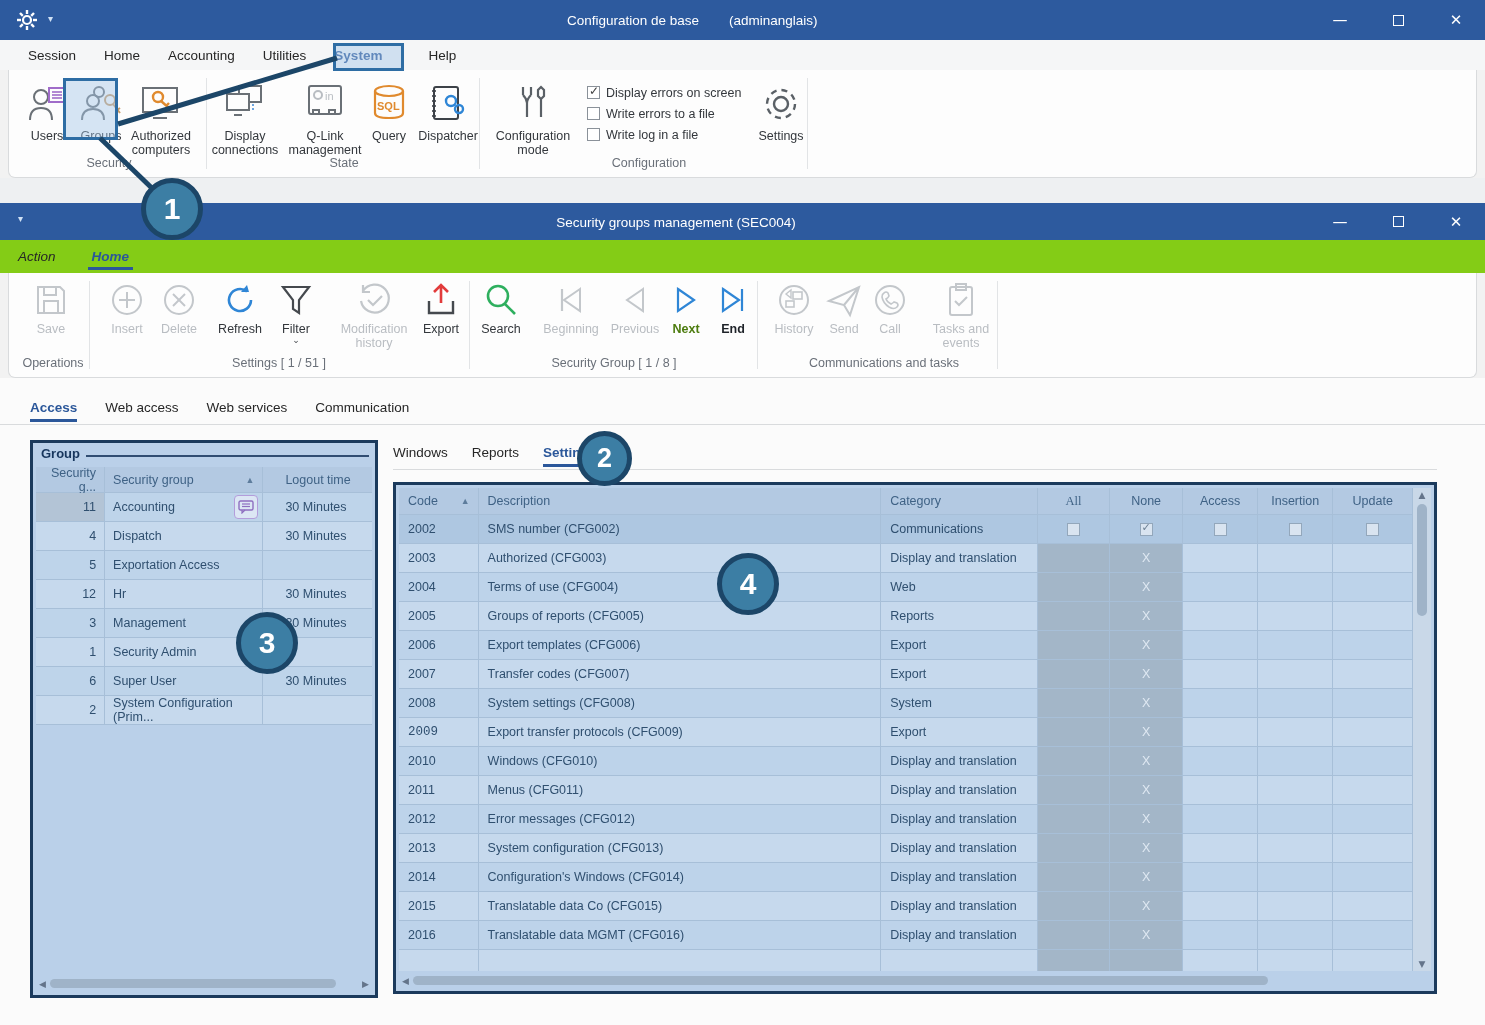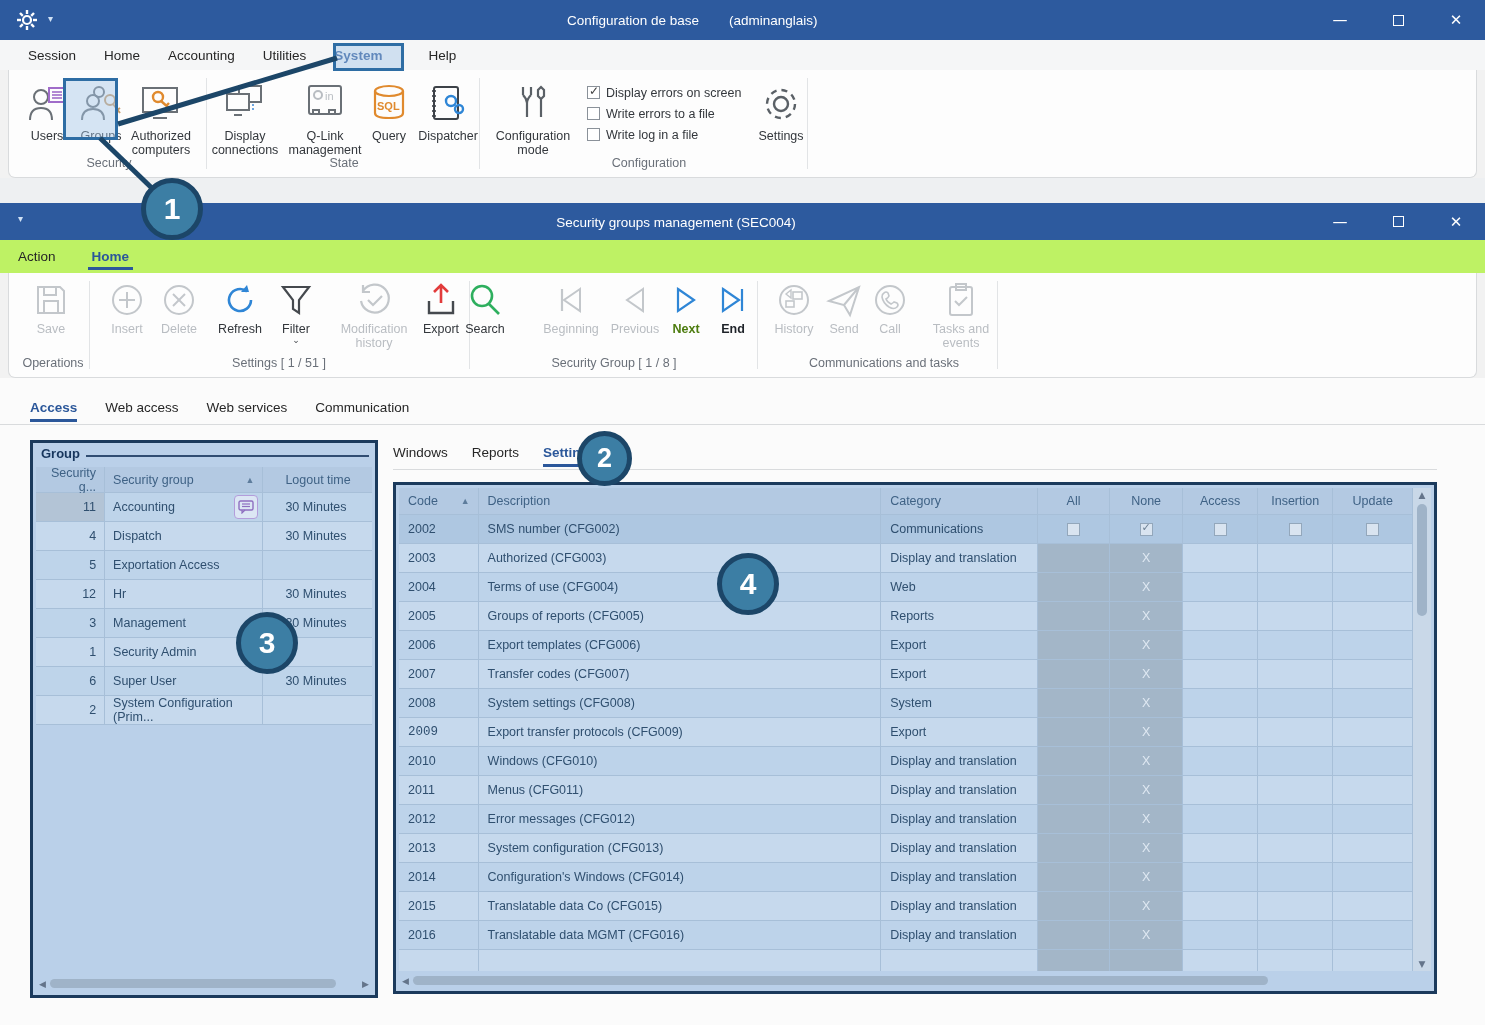--- a/index.html
+++ b/index.html
@@ -257,21 +257,21 @@
   <span class="tb-title" style="left:676px;">Security groups management (SEC004)</span>
   <div class="winbtns">
     <span class="winbtn">—</span>
     <span class="winbtn">
         <span class="maxglyph"></span>
       </span>
     <span class="winbtn">✕</span>
   </div>
 </div>
 
-<div class="menubar" style="top:240px; height:33px; background:#bef264;">
+<div class="menubar" style="top:240px; height:33px; background:#84cc16;font-style:italic;">
   <span class="ribtab">Action</span>
   <span class="ribtab active">Home</span>
   <span class="abs helpq" style="left:1452px; top:246px;">?</span>
   <span class="abs" style="left:1472px; top:248px; color:#5a6570; font-size:10px;">∨</span>
 </div>
 
 <div class="ribbon-shell" style="left:8px; top:273px; width:1469px; height:105px;">
 
   <div class="rbtn disabled" style="left:14px; top:8px; width:56px;">
     <svg width="38" height="38" viewBox="0 0 38 38">
@@ -326,21 +326,21 @@
   <div class="rbtn" style="left:406px; top:8px; width:52px;">
     <svg width="38" height="38" viewBox="0 0 38 38">
       <path d="M19 4 v18 M12 11 l7 -7 l7 7" fill="none" stroke="#e23b3b" stroke-width="2.6"></path>
       <path d="M7 20 v12 h24 v-12" fill="none" stroke="#45494e" stroke-width="2.4"></path>
     </svg>
     <span class="lbl">Export</span>
   </div>
   <div class="rb-group-label" style="left:180px; top:83px; width:180px;">Settings [ 1 / 51 ]</div>
   <div class="rb-sep" style="left:460px;"></div>
 
-  <div class="rbtn" style="left:448px; top:8px; width:56px;text-align:right;">
+  <div class="rbtn" style="left:464px; top:8px; width:56px;text-align:right;">
     <svg width="38" height="38" viewBox="0 0 38 38">
       <circle cx="16" cy="15" r="10" fill="none" stroke="#2eaf5e" stroke-width="2.6"></circle>
       <line x1="23" y1="23" x2="33" y2="33" stroke="#2eaf5e" stroke-width="2.6"></line>
     </svg>
     <span class="lbl">Search</span>
   </div>
   <div class="rbtn disabled" style="left:528px; top:8px; width:68px;">
     <svg width="38" height="38" viewBox="0 0 38 38">
       <line x1="10" y1="8" x2="10" y2="30" stroke="#c3c7cb" stroke-width="2.2"></line>
       <path d="M28 8 l-16 11 l16 11 z" fill="none" stroke="#c3c7cb" stroke-width="2"></path>
@@ -490,21 +490,21 @@
     <span class="sb-arrow" style="margin-left:auto;">▶</span>
   </div>
 </div>
 
 <div class="hl-panel" style="left:393px; top:482px; width:1044px; height:512px;">
   <div class="st-table">
     <div class="st-hdr" id="st-hdr">
         <span class="st-cell" style="width: 80px;">Code<span class="sortarrow">▲</span></span>
         <span class="st-cell" style="width: 405px;">Description</span>
         <span class="st-cell" style="width: 158px;">Category</span>
-        <span class="st-cell center" style="width: 72px;">All</span>
+        <span class="st-cell center" style="width: 72px; font-family: Liberation Serif, serif;">All</span>
         <span class="st-cell center" style="width: 74px;">None</span>
         <span class="st-cell center" style="width: 75px;">Access</span>
         <span class="st-cell center" style="width: 76px;">Insertion</span>
         <span class="st-cell center" style="width: 80px;">Update</span>
       </div>
     <div id="st-rows">
         <div class="st-row selected">
           <span class="st-cell" style="width: 80px;">2002</span>
           <span class="st-cell" style="width: 405px;">SMS number (CFG002)</span>
           <span class="st-cell" style="width: 158px;">Communications</span>

